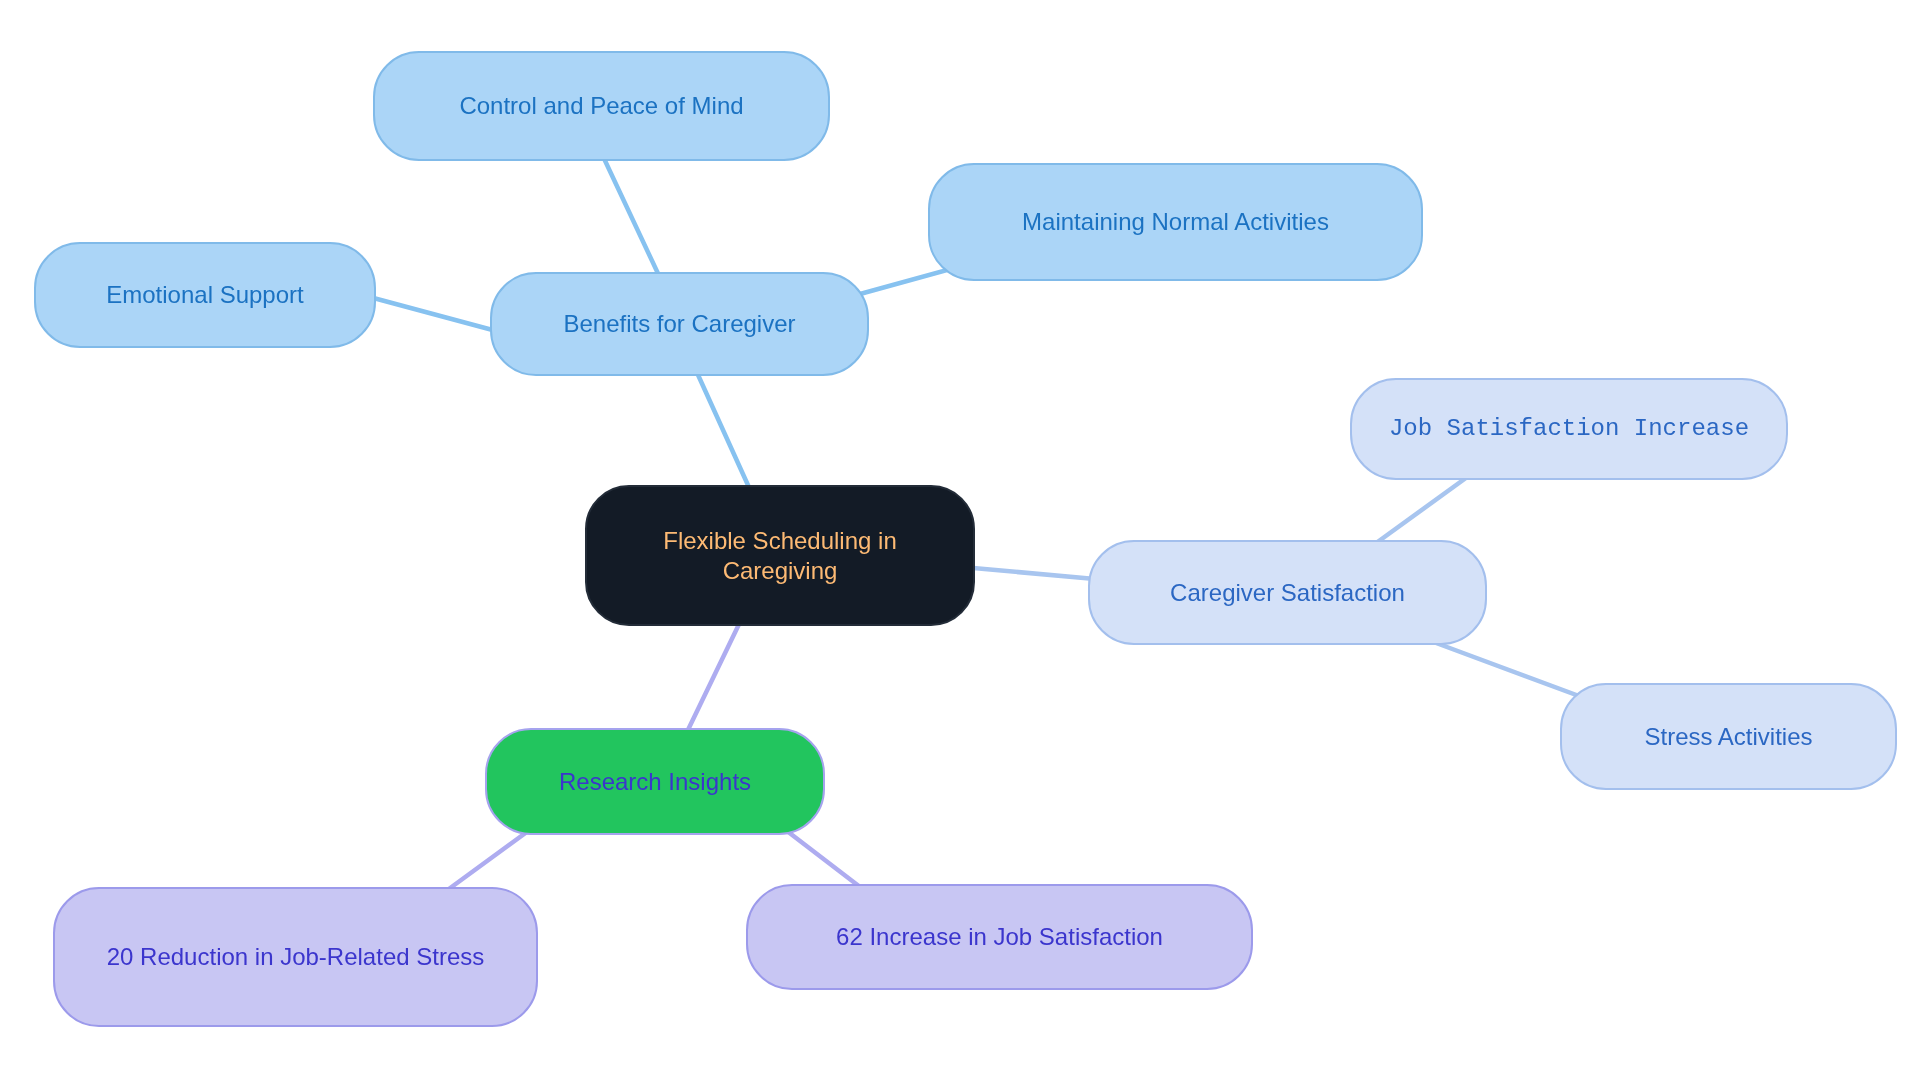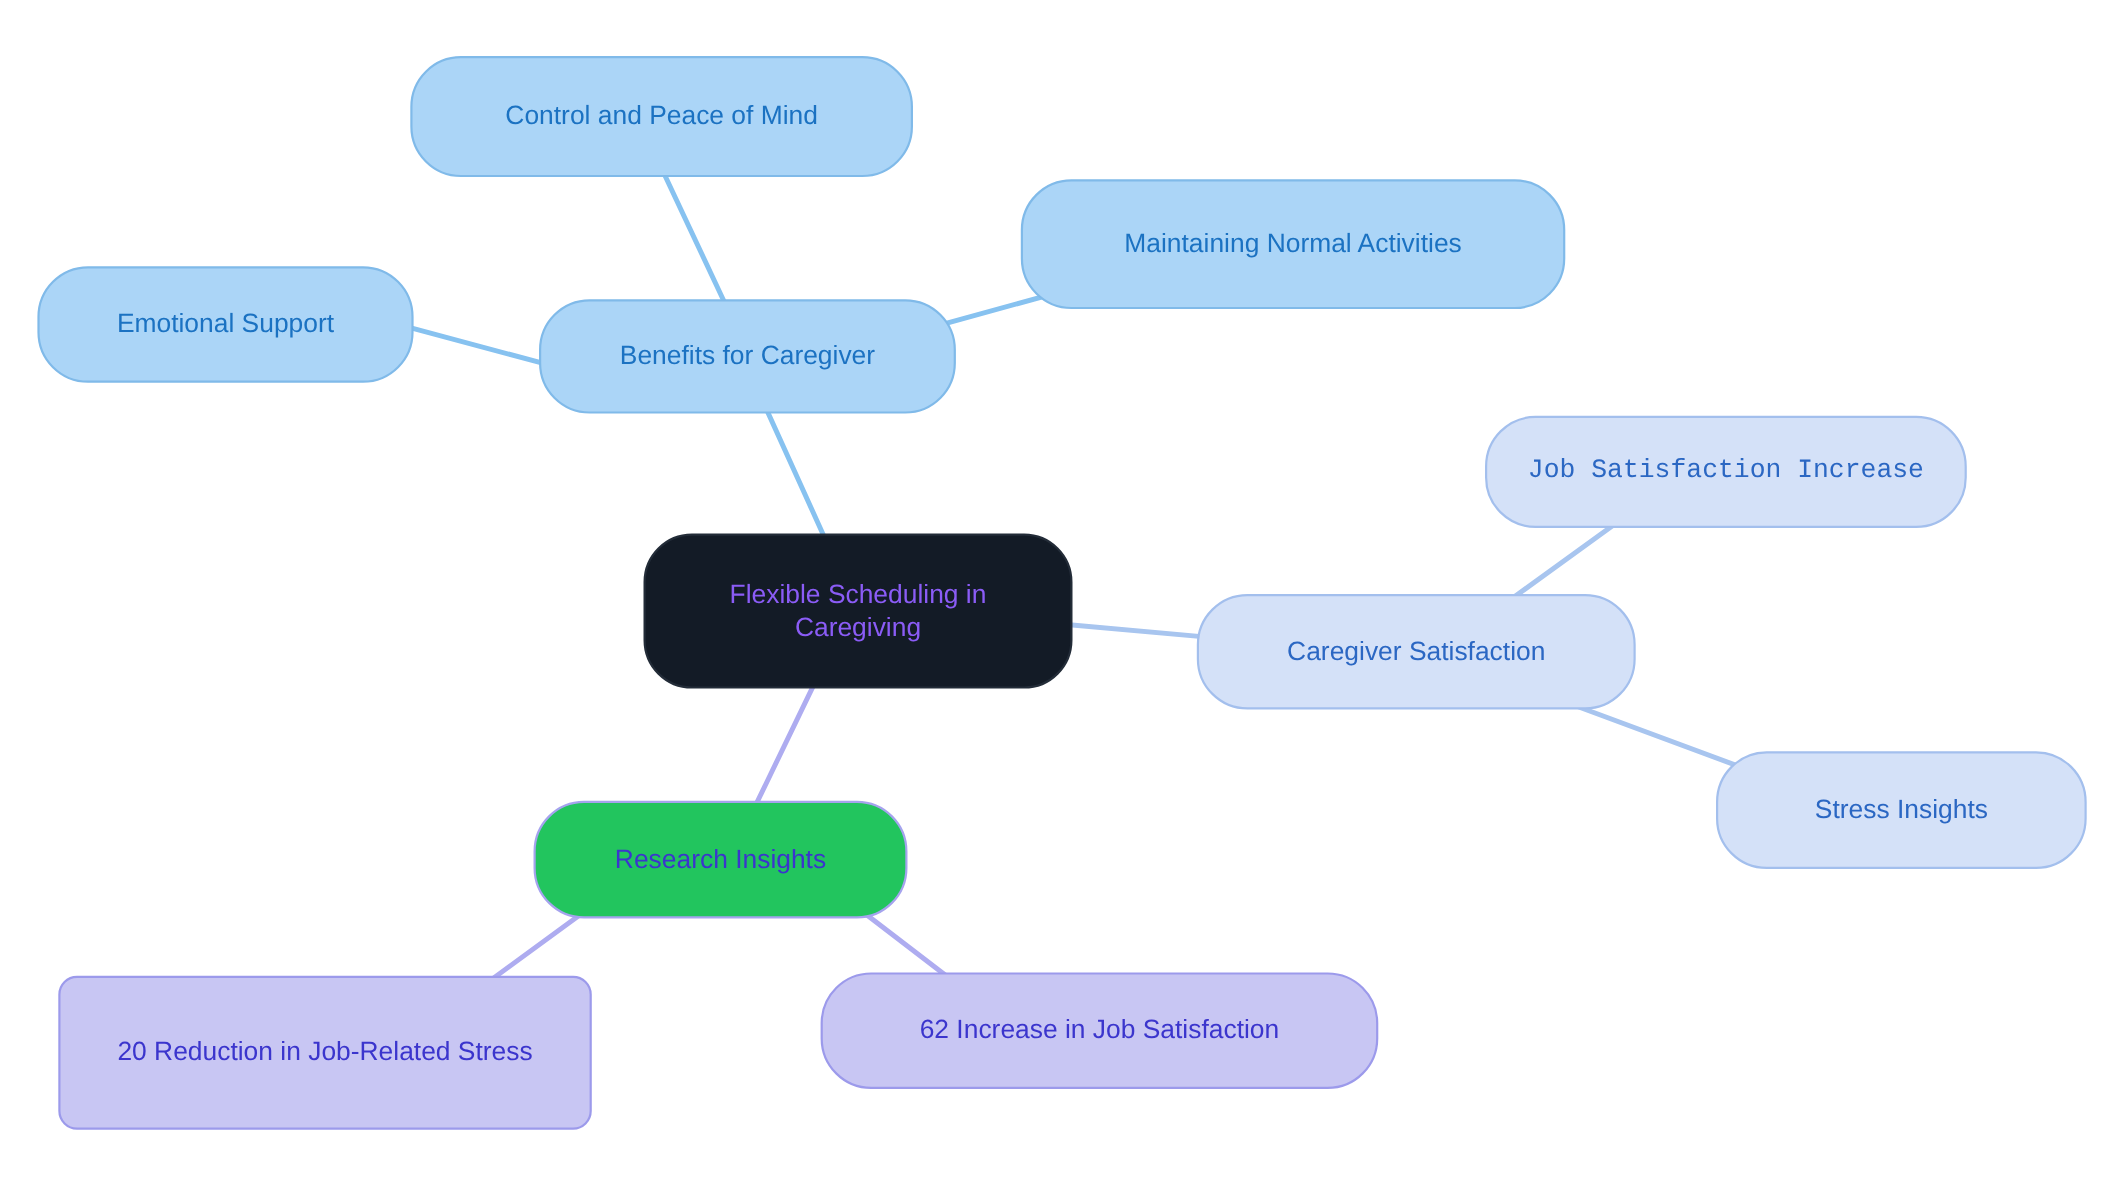--- a/index.html
+++ b/index.html
@@ -57,21 +57,21 @@
   }
   .node.lav-child {
     background: #C8C6F3;
     border-color: #9C9AEB;
     color: #3B35CD;
   }
   .node.central {
     background: #131B26;
     border: 2px solid #232C38;
     border-radius: 44px;
-    color: #8b5cf6;
+    color: #fdba74;
     justify-content: center;
   }
 </style>
 </head>
 <body>
 
 <div class="canvas">
 
   <svg class="edges" viewBox="0 0 1920 1083" xmlns="http://www.w3.org/2000/svg">
     <line class="edge blue" x1="600" y1="150" x2="662" y2="282"></line>
@@ -108,28 +108,28 @@
 
   <div class="node central" style="left:585px; top:485px; width:390px; height:141px;">
     <span>Flexible Scheduling in Caregiving</span>
   </div>
 
   <div class="node peri" style="left:1088px; top:540px; width:399px; height:105px;">
     <span>Caregiver Satisfaction</span>
   </div>
 
   <div class="node peri" style="left:1560px; top:683px; width:337px; height:107px;">
-    <span>Stress Insights</span>
+    <span>Stress Activities</span>
   </div>
 
   <div class="node lav-parent" style="left:485px; top:728px; width:340px; height:107px;">
     <span>Research Insights</span>
   </div>
 
-  <div class="node lav-child" style="left:53px; top:887px; width:485px; height:140px;border-radius:17px;">
+  <div class="node lav-child" style="left:53px; top:887px; width:485px; height:140px;">
     <span>20 Reduction in Job-Related Stress</span>
   </div>
 
   <div class="node lav-child" style="left:746px; top:884px; width:507px; height:106px;">
     <span>62 Increase in Job Satisfaction</span>
   </div>
 
 </div>
 
 </body></html>

